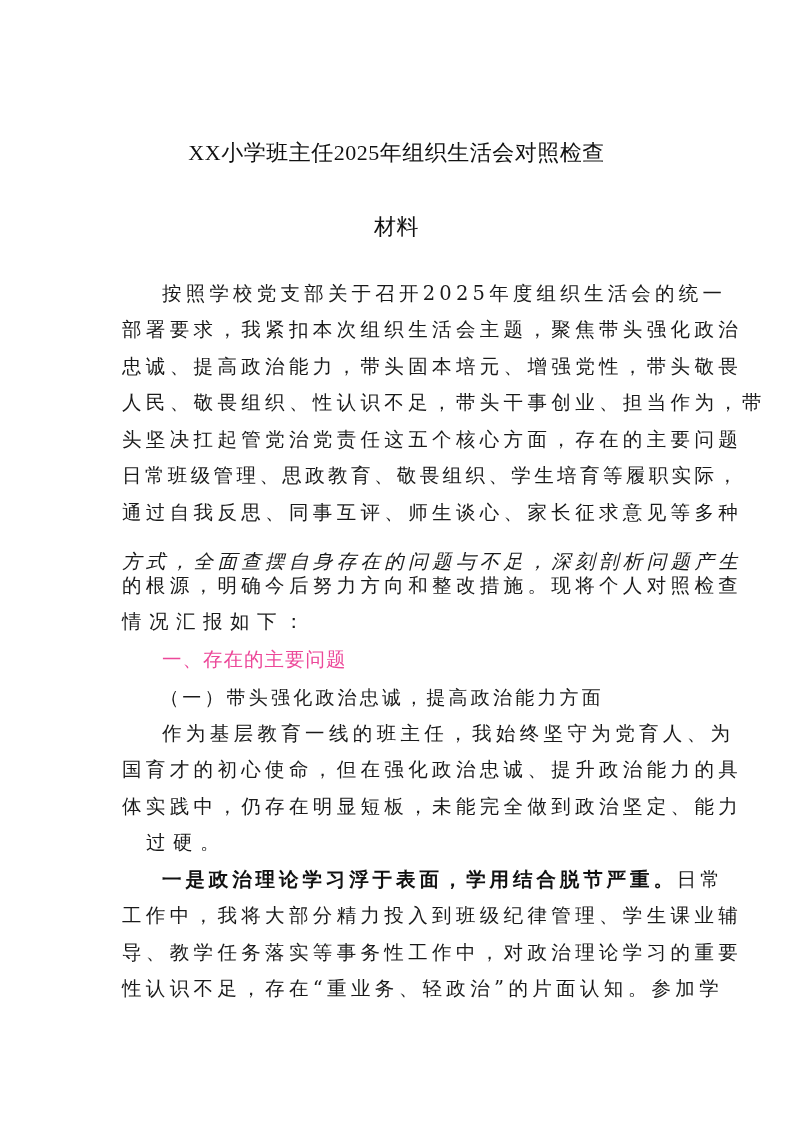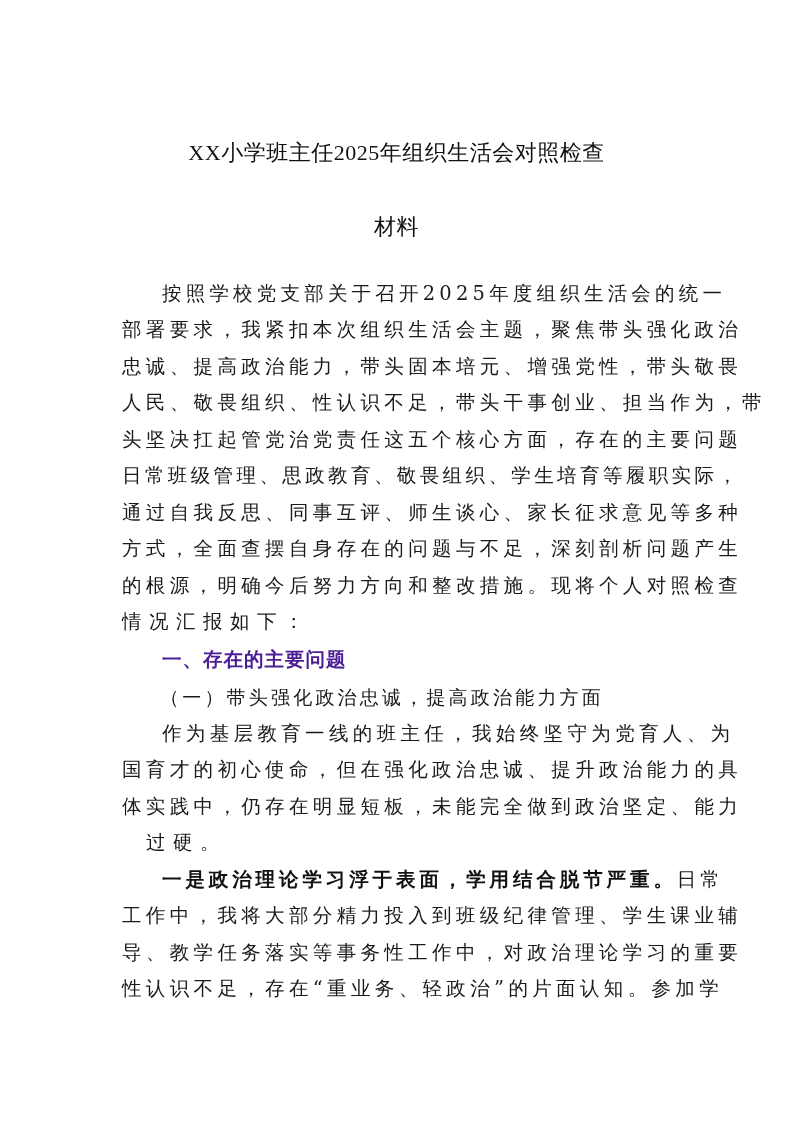--- a/index.html
+++ b/index.html
@@ -49,23 +49,23 @@
       display: flex;
       justify-content: space-between;
     }
     .body-line.last { justify-content: flex-start; letter-spacing: 7.5px; }
     .indent { left: 162px; width: 510px; }
     .heading1 {
       position: absolute;
       left: 162px;
       font-family: "DejaVu Sans", "Liberation Sans", sans-serif;
       font-size: 19.5px;
-      font-weight: bold;
+      font-weight: normal;
       line-height: 24px;
-      color: #4c1d95;
+      color: #ec4899;
       white-space: nowrap;
       letter-spacing: 1px;
     }
     .heading2 {
       position: absolute;
       left: 160px;
       font-size: 19px;
       line-height: 24px;
       letter-spacing: 3.2px;
       color: #1a1a1a;
@@ -91,21 +91,21 @@
   <h1 class="title l1">XX小学班主任2025年组织生活会对照检查</h1>
   <h1 class="title l2">材料</h1>
 
   <div class="body-line indent" style="top:282px; letter-spacing:4.2px; display:block;text-align:center;">按照学校党支部关于召开2025年度组织生活会的统一</div>
   <div class="body-line" style="top:318px; letter-spacing:4.35px; display:block;">部署要求，我紧扣本次组织生活会主题，聚焦带头强化政治</div>
   <div class="body-line" style="top:355px; letter-spacing:4.35px; display:block;">忠诚、提高政治能力，带头固本培元、增强党性，带头敬畏</div>
   <div class="body-line" style="top:391px; letter-spacing:4.35px; display:block;">人民、敬畏组织、性认识不足，带头干事创业、担当作为，带</div>
   <div class="body-line" style="top:428px; letter-spacing:4.35px; display:block;">头坚决扛起管党治党责任这五个核心方面，存在的主要问题</div>
   <div class="body-line" style="top:464px; letter-spacing:3.4px; display:block;">日常班级管理、思政教育、敬畏组织、学生培育等履职实际，</div>
   <div class="body-line" style="top:501px; letter-spacing:4.35px; display:block;">通过自我反思、同事互评、师生谈心、家长征求意见等多种</div>
-  <div class="body-line" style="top:537px; letter-spacing:4.35px; display:block;">方式，全面查摆自身存在的问题与不足，深刻剖析问题产生</div>
+  <div class="body-line" style="top:550px; letter-spacing:4.35px; display:block;font-style:italic;">方式，全面查摆自身存在的问题与不足，深刻剖析问题产生</div>
   <div class="body-line" style="top:574px; letter-spacing:4.35px; display:block;">的根源，明确今后努力方向和整改措施。现将个人对照检查</div>
   <div class="body-line last" style="top:610px; display:block;">情况汇报如下：</div>
 
   <div class="heading1" style="top:648px;">一、存在的主要问题</div>
 
   <div class="heading2" style="top:685px;">（一）带头强化政治忠诚，提高政治能力方面</div>
 
   <div class="body-line indent" style="top:722px; letter-spacing:4.35px; display:block;">作为基层教育一线的班主任，我始终坚守为党育人、为</div>
   <div class="body-line" style="top:758px; letter-spacing:4.35px; display:block;">国育才的初心使命，但在强化政治忠诚、提升政治能力的具</div>
   <div class="body-line" style="top:795px; letter-spacing:4.35px; display:block;">体实践中，仍存在明显短板，未能完全做到政治坚定、能力</div>

